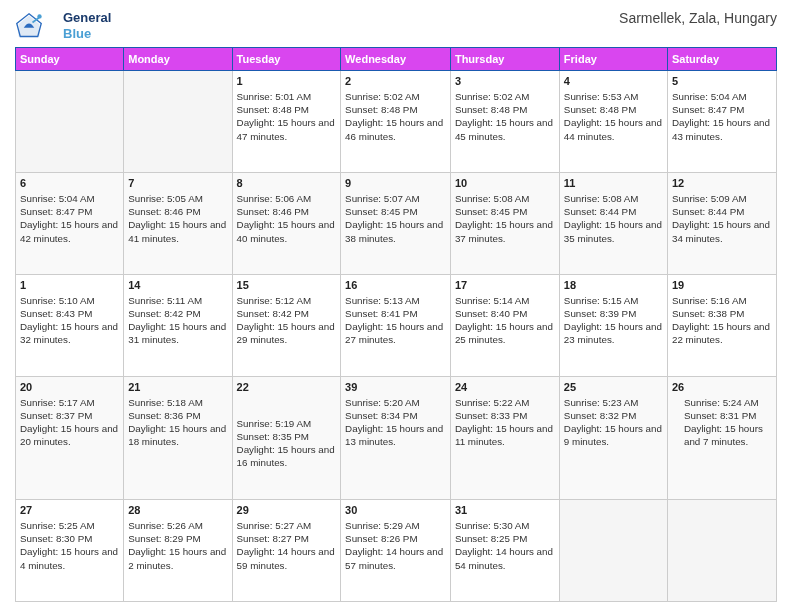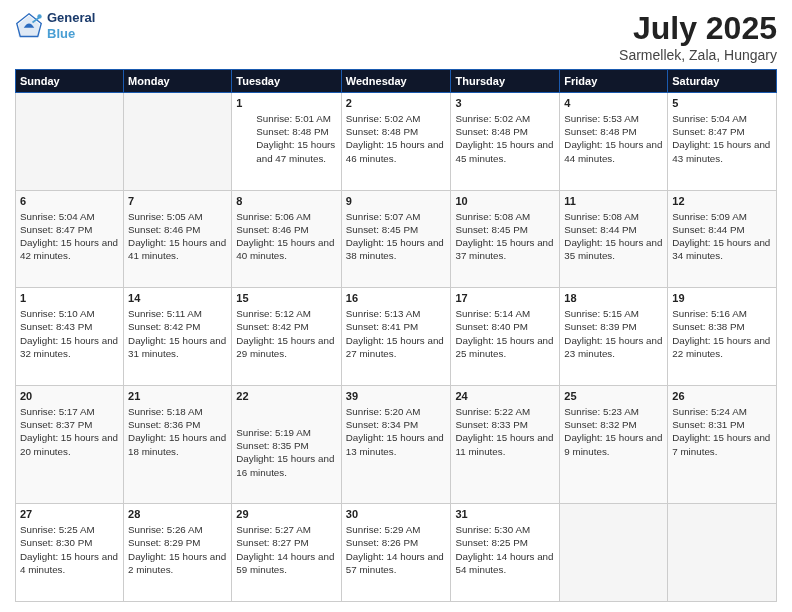--- a/index.html
+++ b/index.html
@@ -19,21 +19,21 @@
     }
     .header {
       display: flex;
       justify-content: space-between;
       align-items: flex-start;
       margin-bottom: 6px;
     }
     .logo {
       display: flex;
       align-items: center;
-      gap: 4px;
+      gap: 20px;
     }
     .logo-text {
       font-size: 13px;
       font-weight: bold;
       color: #1a3a6b;
       line-height: 1.2;
     }
     .logo-icon {
       width: 28px;
       height: 28px;
@@ -50,21 +50,21 @@
       font-size: 14px;
       color: #444;
     }
     .calendar {
       flex: 1;
       border-collapse: collapse;
       width: 100%;
       font-size: 10.5px;
     }
     .calendar th {
-      background: #0f172a;
+      background: #d946ef;
       color: #fff;
       padding: 5px 4px;
       text-align: left;
       font-size: 11px;
       font-weight: bold;
       border: 1px solid #1a5aaf;
     }
     .calendar td {
       border: 1px solid #ccc;
       vertical-align: top;
@@ -108,21 +108,20 @@
         <path d="M10 18 Q16 8 22 18" fill="#2a6abf"></path>
         <path d="M20 12 L28 6" stroke="#4a9fd4" stroke-width="2" fill="none"></path>
         <circle cx="28" cy="5" r="2.5" fill="#4a9fd4"></circle>
       </svg>
       <div class="logo-text">
         <div>General</div>
         <div style="color:#4a9fd4;">Blue</div>
       </div>
     </div>
     <div class="title-block">
-      <div class="main-title">July 2025</div>
       <div class="subtitle">Sarmellek, Zala, Hungary</div>
     </div>
   </div>
 
   <table class="calendar">
     <thead>
       <tr>
       <th>Sunday</th>
           <th>Monday</th>
           <th>Tuesday</th>
@@ -131,21 +130,21 @@
           <th>Friday</th>
           <th>Saturday</th>
         </tr>
     </thead>
     <tbody id="calendar-body">
     <tr>
           <td class="empty"></td>
           <td class="empty"></td>
           <td>
             <span class="day-num">1</span>
-            <div class="day-info" style="white-space: pre-line; margin-left: 20px;">Sunrise: 5:01 AM
+            <div class="day-info" style="white-space: pre-line;">Sunrise: 5:01 AM
 Sunset: 8:48 PM
 Daylight: 15 hours and 47 minutes.</div>
           </td>
           <td>
             <span class="day-num">2</span>
             <div class="day-info" style="white-space: pre-line;">Sunrise: 5:02 AM
 Sunset: 8:48 PM
 Daylight: 15 hours and 46 minutes.</div>
           </td>
           <td>
@@ -287,21 +286,21 @@
 Daylight: 15 hours and 11 minutes.</div>
           </td>
           <td>
             <span class="day-num">25</span>
             <div class="day-info" style="white-space: pre-line;">Sunrise: 5:23 AM
 Sunset: 8:32 PM
 Daylight: 15 hours and 9 minutes.</div>
           </td>
           <td>
             <span class="day-num">26</span>
-            <div class="day-info" style="white-space: pre-line;">Sunrise: 5:24 AM
+            <div class="day-info" style="white-space: pre-line; margin-left: 12px;">Sunrise: 5:24 AM
 Sunset: 8:31 PM
 Daylight: 15 hours and 7 minutes.</div>
           </td>
         </tr>
         <tr>
           <td>
             <span class="day-num">27</span>
             <div class="day-info" style="white-space: pre-line;">Sunrise: 5:25 AM
 Sunset: 8:30 PM
 Daylight: 15 hours and 4 minutes.</div>

